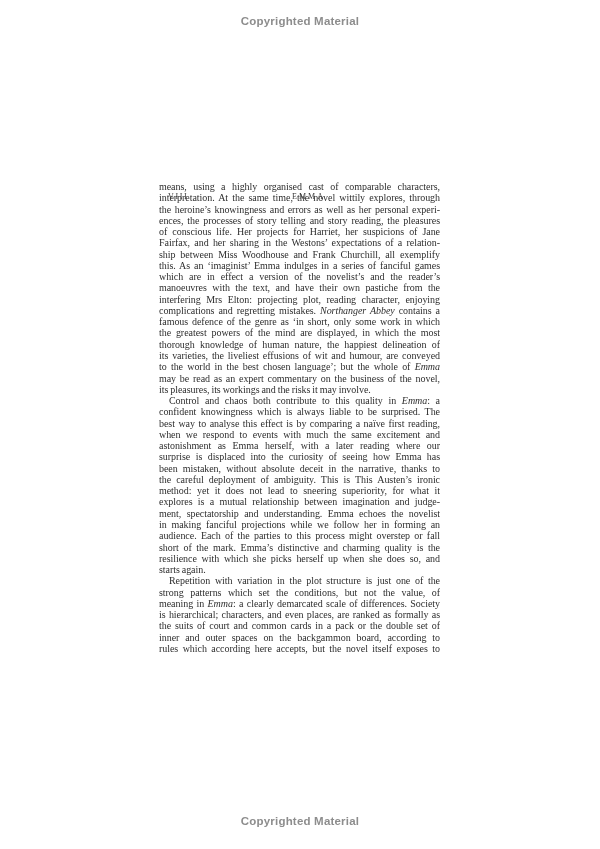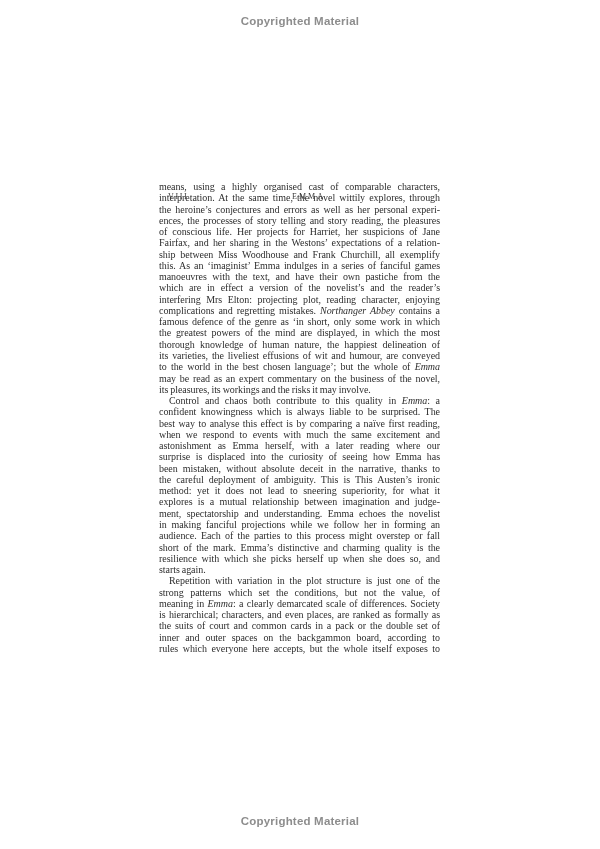--- a/index.html
+++ b/index.html
@@ -79,28 +79,28 @@
 
   <div class="page-header">
     <span class="page-number">VIII</span>
     <span class="running-title">EMMA</span>
   </div>
 
   <div class="body-text">
       <div class="paragraph">
         <div class="line"><span>means, using a highly organised cast of comparable characters,</span></div>
         <div class="line"><span>interpretation. At the same time, the novel wittily explores, through</span></div>
-        <div class="line"><span>the heroine’s conjectures and errors as well as her personal experi-</span></div>
+        <div class="line"><span>the heroine’s knowingness and errors as well as her personal experi-</span></div>
         <div class="line"><span>ences, the processes of story telling and story reading, the pleasures</span></div>
         <div class="line"><span>of conscious life. Her projects for Harriet, her suspicions of Jane</span></div>
         <div class="line"><span>Fairfax, and her sharing in the Westons’ expectations of a relation-</span></div>
         <div class="line"><span>ship between Miss Woodhouse and Frank Churchill, all exemplify</span></div>
         <div class="line"><span>this. As an ‘imaginist’ Emma indulges in a series of fanciful games</span></div>
+        <div class="line"><span>which are in effect a version of the novelist’s and the reader’s</span></div>
         <div class="line"><span>manoeuvres with the text, and have their own pastiche from the</span></div>
-        <div class="line"><span>which are in effect a version of the novelist’s and the reader’s</span></div>
         <div class="line"><span>interfering Mrs Elton: projecting plot, reading character, enjoying</span></div>
         <div class="line"><span>complications and regretting mistakes. </span><em>Northanger Abbey</em><span> contains a</span></div>
         <div class="line"><span>famous defence of the genre as ‘in short, only some work in which</span></div>
         <div class="line"><span>the greatest powers of the mind are displayed, in which the most</span></div>
         <div class="line"><span>thorough knowledge of human nature, the happiest delineation of</span></div>
         <div class="line"><span>its varieties, the liveliest effusions of wit and humour, are conveyed</span></div>
         <div class="line"><span>to the world in the best chosen language’; but the whole of </span><em>Emma</em></div>
         <div class="line"><span>may be read as an expert commentary on the business of the novel,</span></div>
         <div class="line last"><span>its pleasures, its workings and the risks it may involve.</span></div>
       </div>
@@ -122,18 +122,18 @@
         <div class="line"><span>resilience with which she picks herself up when she does so, and</span></div>
         <div class="line last"><span>starts again.</span></div>
       </div>
       <div class="paragraph">
         <div class="line indent"><span>Repetition with variation in the plot structure is just one of the</span></div>
         <div class="line"><span>strong patterns which set the conditions, but not the value, of</span></div>
         <div class="line"><span>meaning in </span><em>Emma</em><span>: a clearly demarcated scale of differences. Society</span></div>
         <div class="line"><span>is hierarchical; characters, and even places, are ranked as formally as</span></div>
         <div class="line"><span>the suits of court and common cards in a pack or the double set of</span></div>
         <div class="line"><span>inner and outer spaces on the backgammon board, according to</span></div>
-        <div class="line"><span>rules which everyone here accepts, but the whole itself exposes to</span></div>
+        <div class="line"><span>rules which according here accepts, but the novel itself exposes to</span></div>
       </div>
     </div>
 
   <div class="watermark wm-bottom">Copyrighted Material</div>
 </div>
 
 </body></html>

